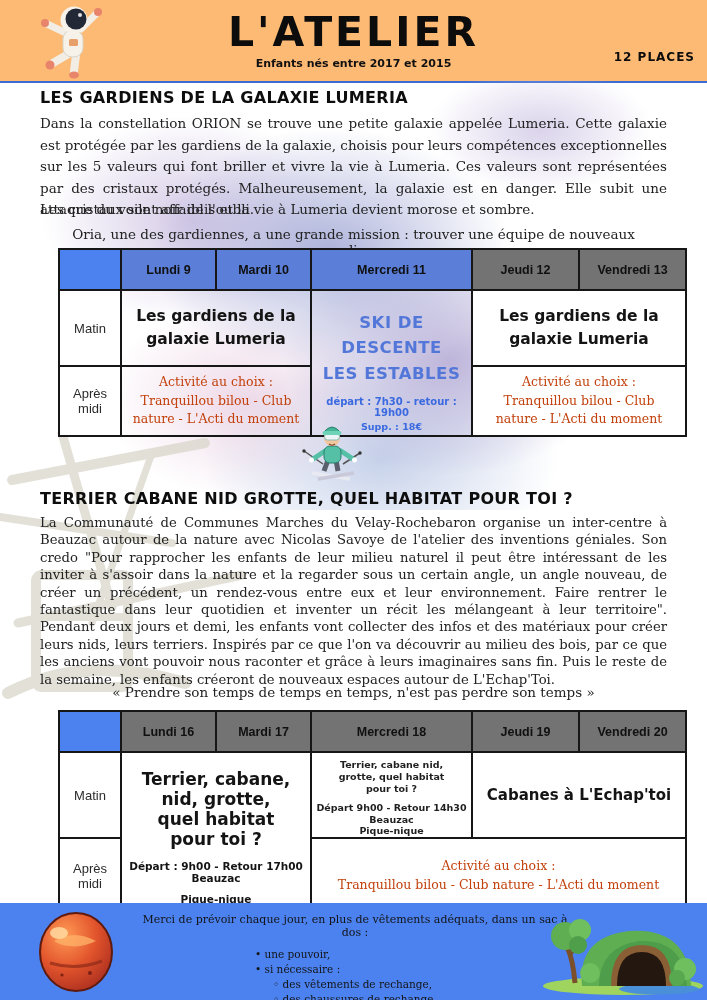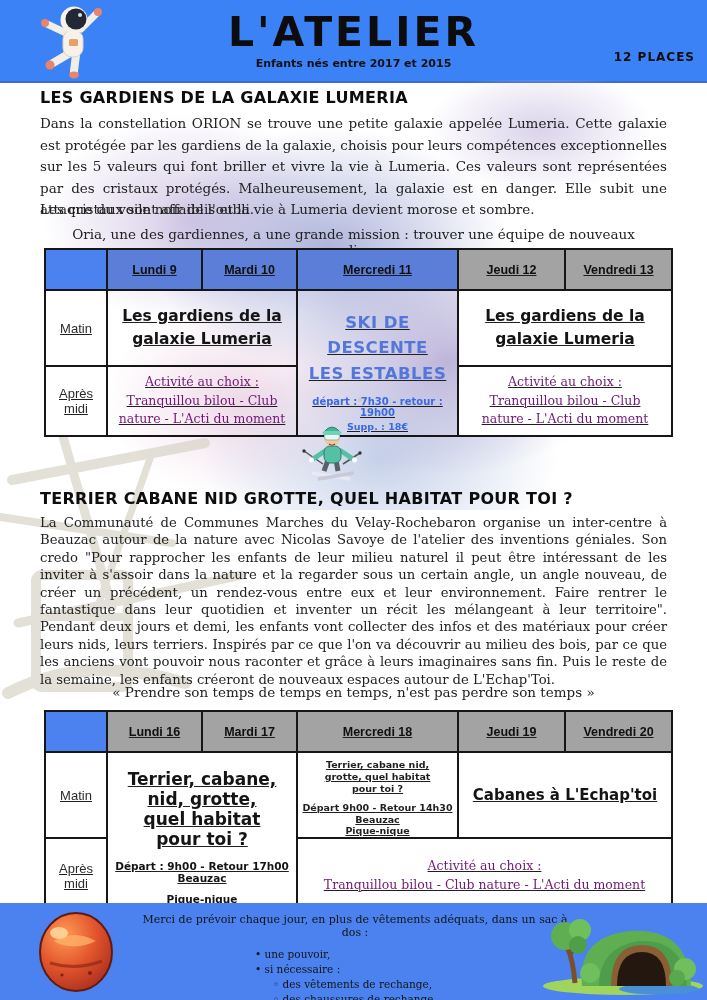--- a/index.html
+++ b/index.html
@@ -5,21 +5,21 @@
   * { margin:0; padding:0; box-sizing:border-box; }
   html,body { background:#888; }
   .page {
     position:relative; width:707px; height:1000px; margin:0 auto;
     background:#ffffff; overflow:hidden;
     font-family:"DejaVu Serif", serif; color:#1f1f1f;
   }
   
   .topbar {
     position:absolute; top:0; left:0; width:707px; height:83px;
-    background:#3b82f6; border-bottom:2px solid #3a6cd4;
+    background:#fdba74; border-bottom:2px solid #3a6cd4;
   }
   .astronaut { position:absolute; left:36px; top:3px; }
   .main-title {
     position:absolute; top:8px; left:0; width:100%; text-align:center;
     font-family:"DejaVu Sans", sans-serif; font-weight:800;
     font-size:41px; letter-spacing:3px; color:#0c0c0c;
   }
   .sub-title {
     position:absolute; top:57px; left:0; width:100%; text-align:center;
     font-family:"DejaVu Sans", sans-serif; font-weight:700;
@@ -51,40 +51,40 @@
   
   .sec-heading {
     position:absolute; left:40px; width:627px;
     font-family:"DejaVu Sans", sans-serif; font-weight:800;
     font-size:16px; letter-spacing:0.3px; color:#0d0d0d;
   }
   .body-par { position:absolute; left:40px; width:627px; text-align:justify; font-size:13.5px; color:#222; }
   .center-line { position:absolute; left:40px; width:627px; text-align:center; font-size:13.5px; color:#222; }
   
   table.sched {
-    position:absolute; left:44px; width:627px;
-    border-collapse:collapse; table-layout:fixed;text-decoration:underline;
+    position:absolute; left:58px; width:627px;
+    border-collapse:collapse; table-layout:fixed;
   }
   .sched td { border:2px solid #161616; text-align:center; vertical-align:middle; overflow:hidden; }
   .day-cell {
-    background:#a3a3a3; height:41px;
+    background:#737373; height:41px;
     font-family:"Liberation Sans", sans-serif; font-weight:700;
     font-size:12.5px; color:#101010;
   }
   .day-muted { background:#5b7fd8; }
   .corner-cell { background:#4b82f0; }
   .rowlab {
     background:#ffffff;
     font-family:"Liberation Sans", sans-serif; font-size:13px; color:#2b2b2b;
   }
   .cell-clear { background:transparent; }
   .cell-white { background:#ffffff; }
   .marker { font-family:"DejaVu Sans", sans-serif; font-weight:700; color:#141414; }
   .big-title { font-size:15.5px; line-height:1.5; padding:0 14px; }
-  .choice { font-size:12.5px; line-height:1.5; padding:2px 10px; color:#701a75; }
+  .choice { font-size:12.5px; line-height:1.5; padding:2px 10px; color:#c2410c; }
   .ski-cell { vertical-align:top; padding-top:16px; }
   .ski-line { font-family:"DejaVu Sans", sans-serif; font-weight:800; font-size:16.5px; line-height:1.55; color:#5377d8; letter-spacing:0.5px; }
   .ski-small { font-family:"DejaVu Sans", sans-serif; font-weight:700; font-size:10px; color:#3b6ae0; margin-top:10px; }
   .ski-supp  { font-family:"DejaVu Sans", sans-serif; font-weight:700; font-size:9.5px; color:#3b6ae0; margin-top:3px; }
   .habitat-cell { vertical-align:top; padding-top:8px; }
   .habitat-line { font-size:17px; line-height:1.18; }
   .mini { font-family:"DejaVu Sans", sans-serif; font-weight:700; font-size:10.5px; color:#141414; }
   .mer18-cell { vertical-align:top; padding-top:6px; }
   .mer18-title { font-family:"DejaVu Sans", sans-serif; font-weight:700; font-size:9.5px; line-height:1.25; padding:0 14px; }
   .mer18-small { font-family:"DejaVu Sans", sans-serif; font-weight:700; font-size:9.5px; margin-top:7px; line-height:1.25; }

